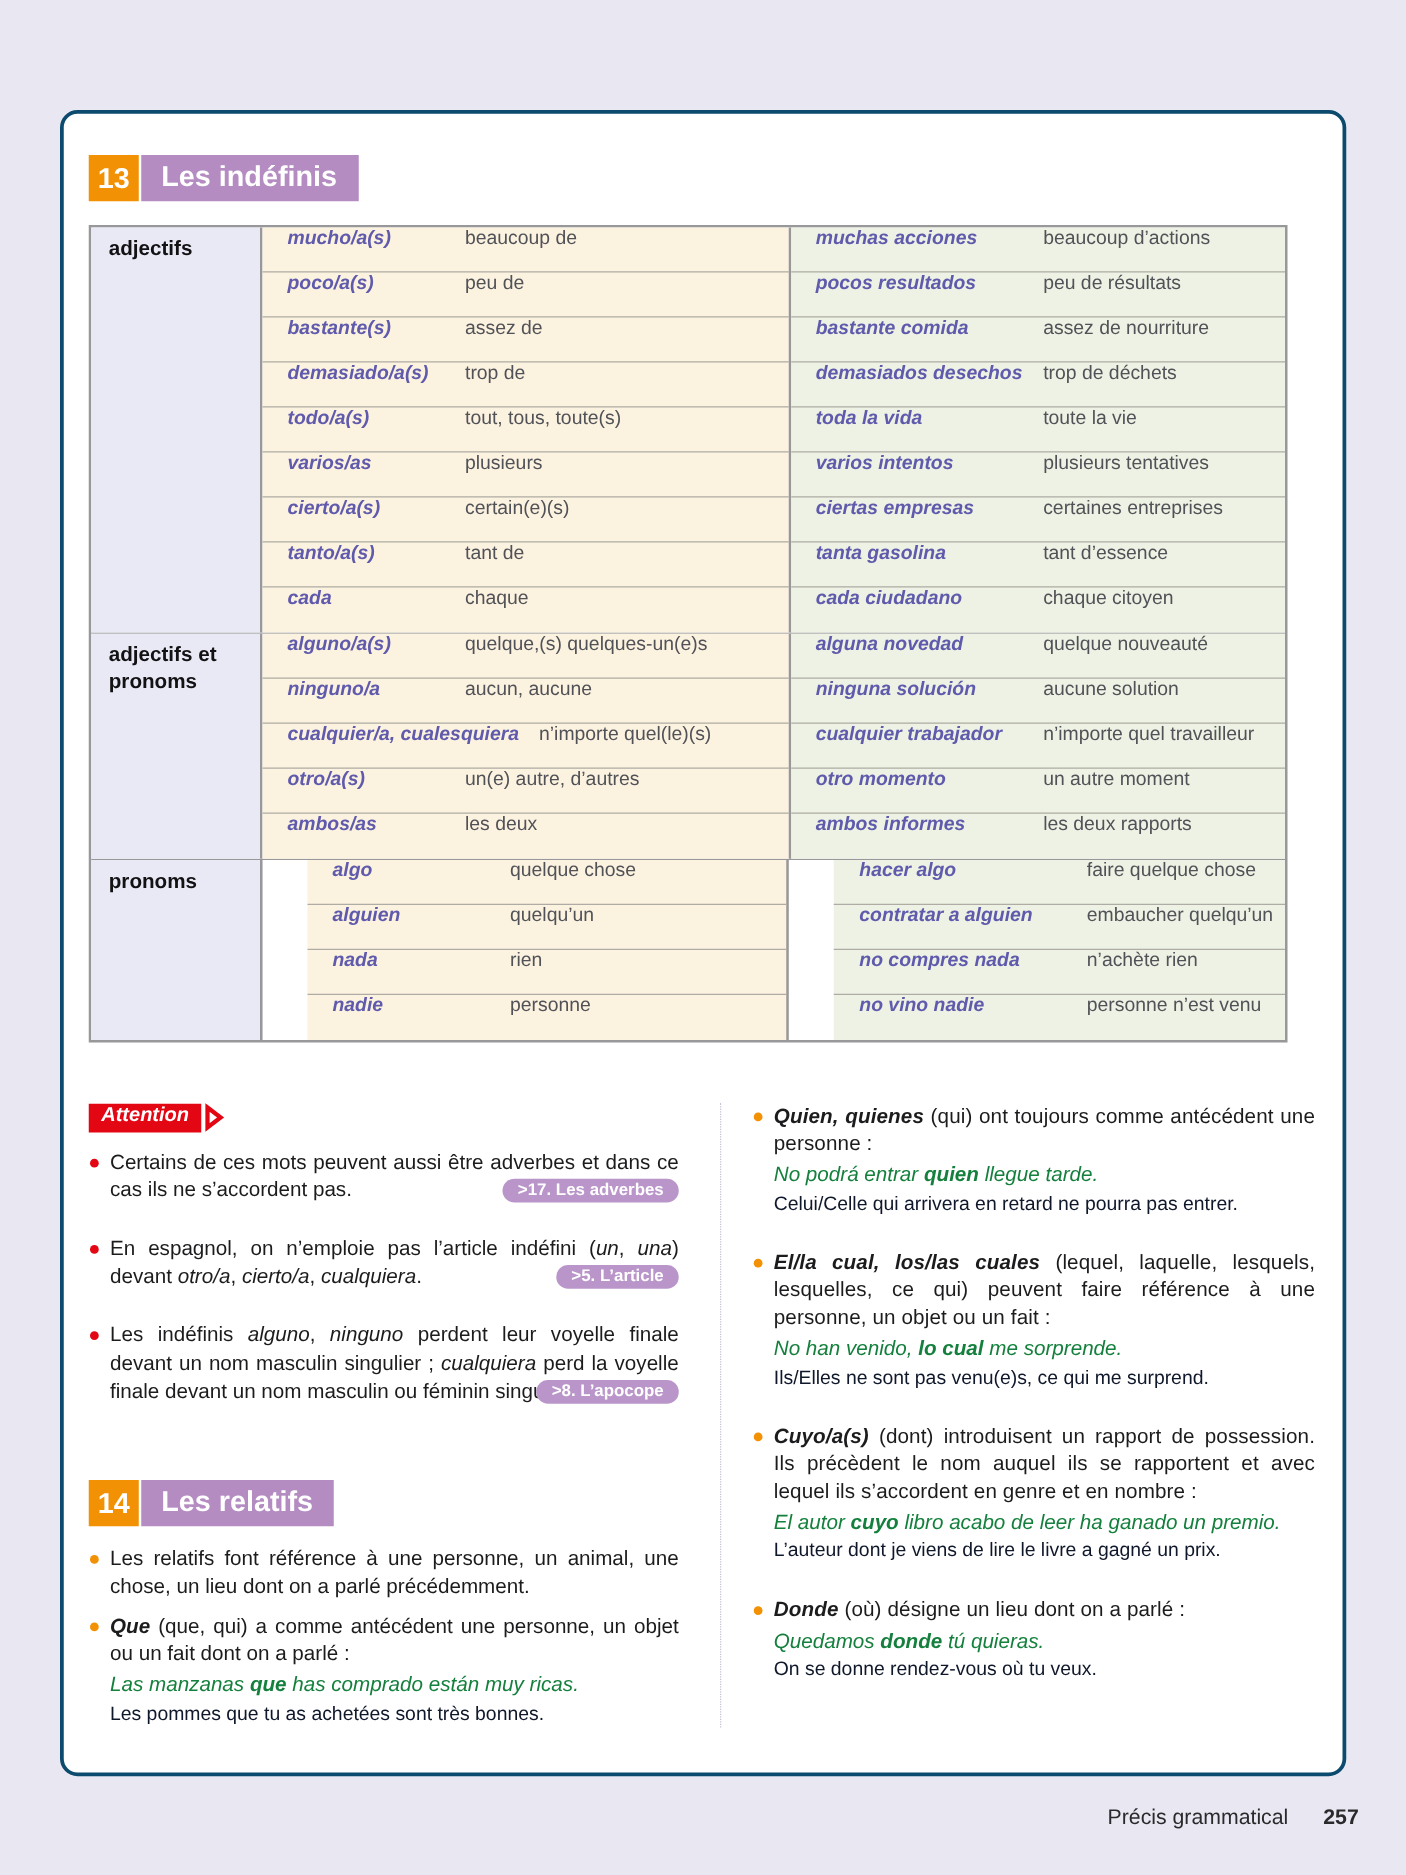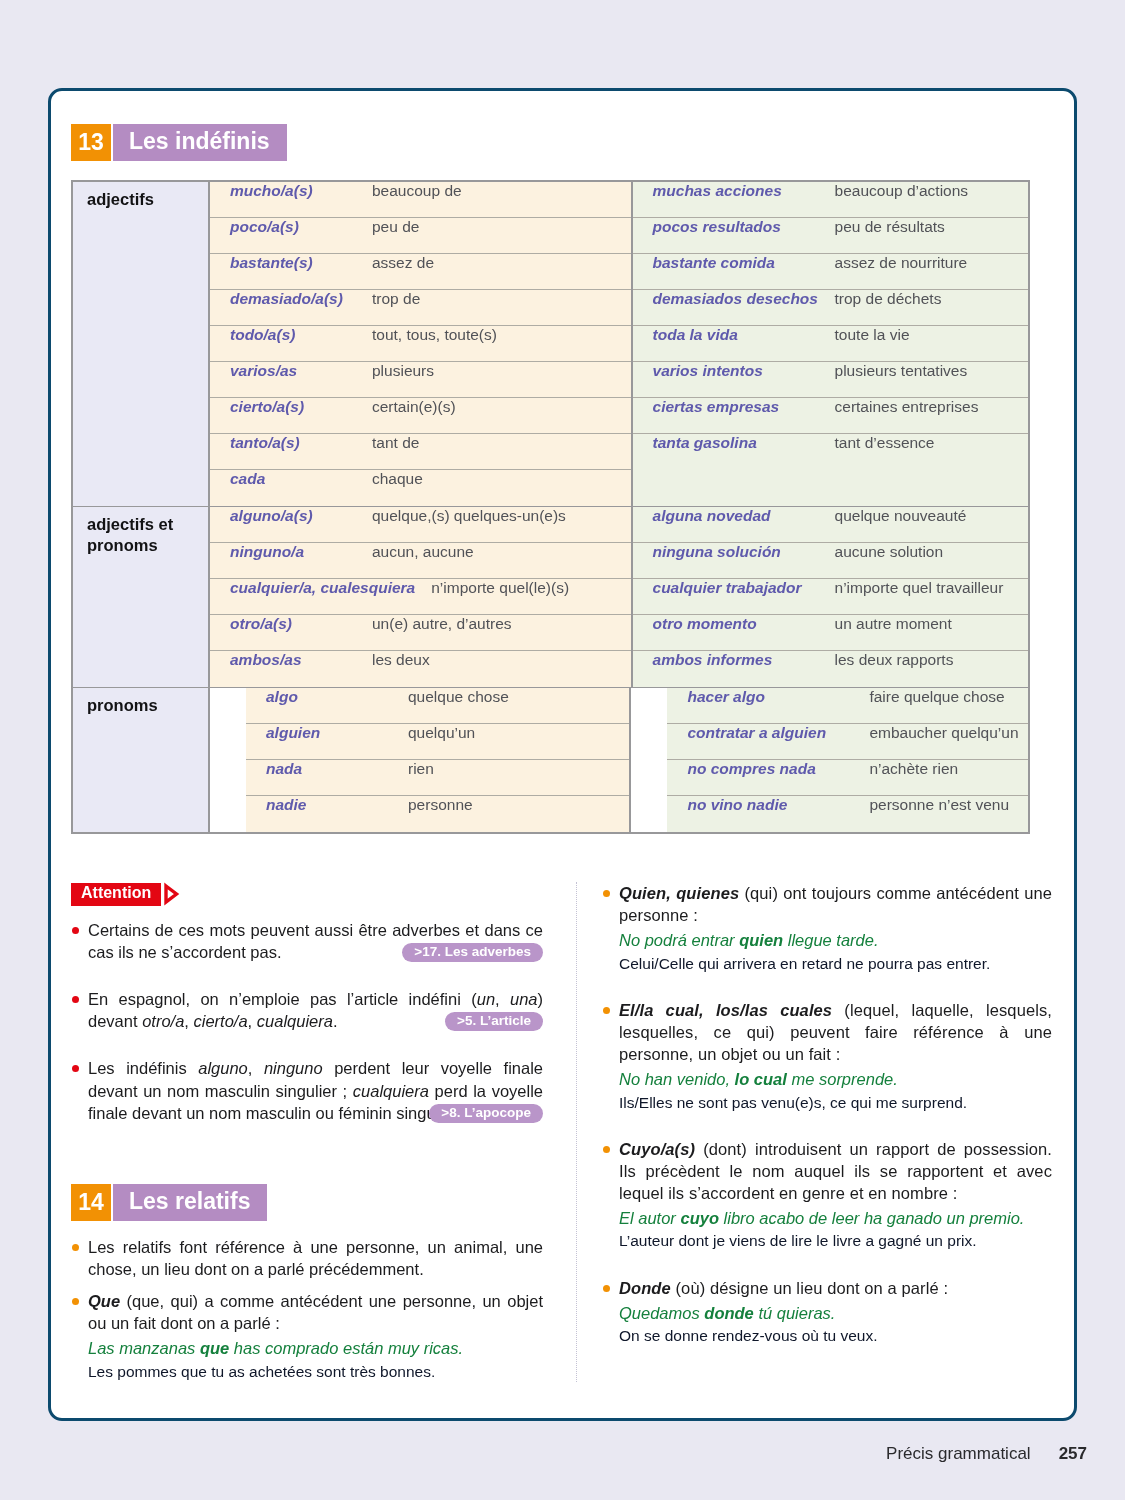--- a/index.html
+++ b/index.html
@@ -55,21 +55,21 @@
   .es{min-width:142px;}
   .es2{min-width:182px;}
   .fr,.fr2{color:#515257;font-size:15.5px;white-space:nowrap;}
 
   
   .cols{display:flex;margin-top:48px;}
   .col-left{width:472px;flex-shrink:0;margin-right:33px;}
   .col-divider{border-left:1px dotted #c4c2d4;}
   .col-right{flex:1;margin-left:25px;margin-right:2px;}
 
-  .attn-head{display:flex;align-items:center;margin-bottom:13px;}
+  .attn-head{display:flex;align-items:center;margin-bottom:13px;font-style:italic;}
   .attn-label{
     background:#e30613;color:#fff;font-weight:bold;font-size:16px;
     padding:1px 10px 4px 10px;
   }
   .attn-arrow{margin-left:2px;display:flex;align-items:center;}
 
   .note{display:flex;margin-bottom:25px;}
   .note:last-child{margin-bottom:0;}
   .dot{
     width:7px;height:7px;border-radius:50%;flex-shrink:0;
@@ -198,20 +198,24 @@
   <div class="trow">
     <span class="es2">ciertas empresas</span>
     <span class="fr2">certaines entreprises</span>
   </div>
 
   <div class="trow">
     <span class="es2">tanta gasolina</span>
     <span class="fr2">tant d’essence</span>
   </div>
 
+  <div class="trow">
+    <span class="es2">cada ciudadano</span>
+    <span class="fr2">chaque citoyen</span>
+  </div>
 </div>
       </div>
       <div class="tgroup">
         <div class="tcat">adjectifs et pronoms</div>
         <div class="thalf left">
   <div class="trow">
     <span class="es">alguno/a(s)</span>
     <span class="fr">quelque,(s) quelques-un(e)s</span>
   </div>
 

